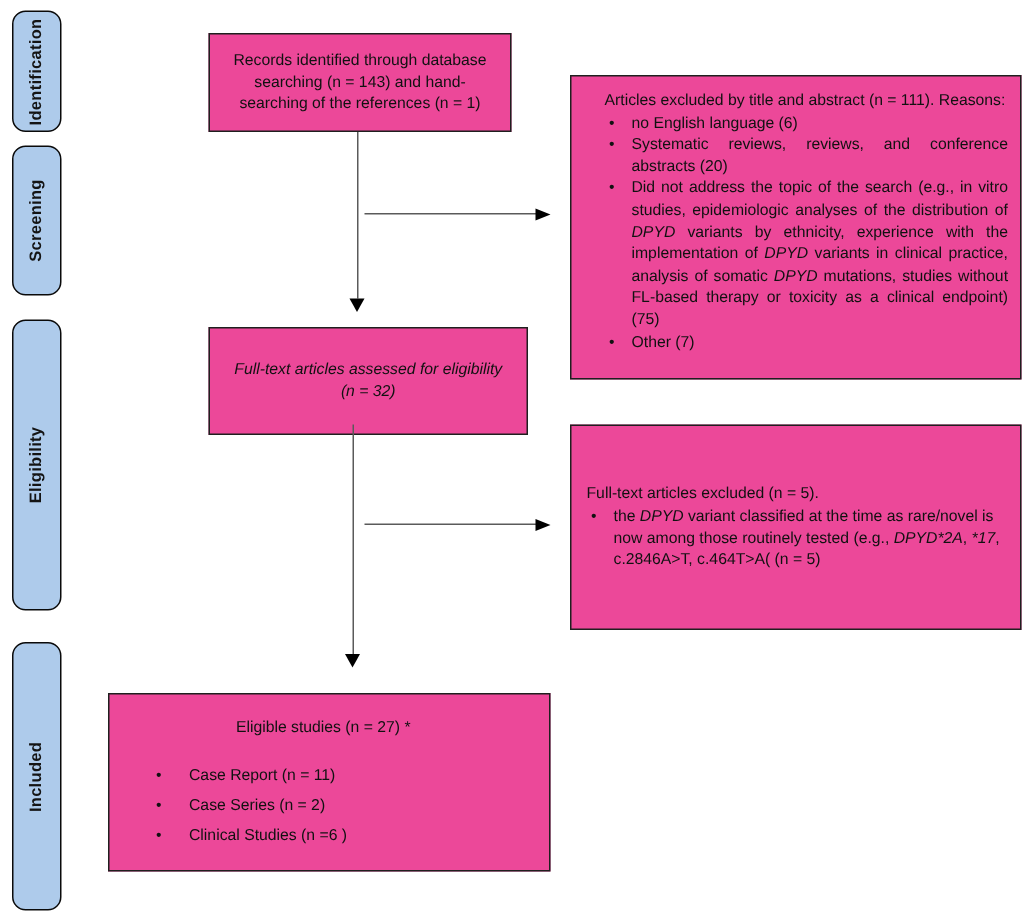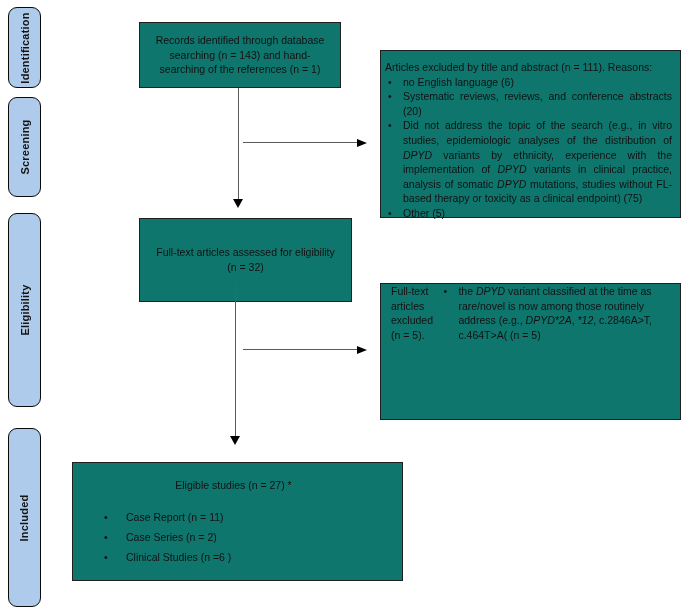--- a/index.html
+++ b/index.html
@@ -39,41 +39,41 @@
     color: #141414;
   }
   #stage-identification { top: 7px;   height: 81px;  }
   #stage-screening      { top: 97px;  height: 100px; }
   #stage-eligibility    { top: 213px; height: 194px; }
   #stage-included       { top: 428px; height: 179px; }
 
   
   .flow-box {
     position: absolute;
-    background: #0f766e;
+    background: #ec4899;
     border: 1.7px solid #1f1f1f;
     box-sizing: border-box;
     font-size: 10.5px;
     line-height: 14.6px;
     color: #111111;
   }
   .flow-box.centered {
     display: flex;
     align-items: center;
     justify-content: center;
     text-align: center;
     padding: 4px 12px;
   }
   #box-records            { left: 139px; top: 22px;  width: 202px; height: 66px; }
-  #box-excluded-title     { left: 380px; top: 50px;  width: 301px; height: 168px; padding: 9px 8px 0 4px; }
-  #box-fulltext-assessed  { left: 139px; top: 218px; width: 213px; height: 84px; }
+  #box-excluded-title     { left: 380px; top: 50px;  width: 301px; height: 203px; padding: 9px 8px 0 22px; }
+  #box-fulltext-assessed  { left: 139px; top: 218px; width: 213px; height: 72px; font-style: italic; }
   #box-excluded-fulltext  { left: 380px; top: 283px; width: 301px; height: 137px;
-                            display: flex; flex-direction: row; justify-content: center;
+                            display: flex; flex-direction: column; justify-content: center;
                             padding: 0 10px 0 10px; }
-  #box-eligible           { left: 72px;  top: 462px; width: 331px; height: 119px; padding: 15px 18px 0 10px; }
+  #box-eligible           { left: 72px;  top: 462px; width: 295px; height: 119px; padding: 15px 18px 0 10px; }
 
   .box-header { text-align: left; }
   .bullet-item {
     position: relative;
     padding-left: 18px;
     text-align: justify;
   }
   .bullet-item.no-justify { text-align: left; }
   .bullet-item .marker {
     position: absolute;
@@ -145,33 +145,33 @@
     <div class="bullet-item">
       <span class="marker">•</span>
       <span><span>Systematic reviews, reviews, and conference abstracts (20)</span></span>
     </div>
     <div class="bullet-item">
       <span class="marker">•</span>
       <span><span>Did not address the topic of the search (e.g., in vitro studies, epidemiologic analyses of the distribution of </span><i>DPYD</i><span> variants by ethnicity, experience with the implementation of </span><i>DPYD</i><span> variants in clinical practice, analysis of somatic </span><i>DPYD</i><span> mutations, studies without FL-based therapy or toxicity as a clinical endpoint) (75)</span></span>
     </div>
     <div class="bullet-item">
       <span class="marker">•</span>
-      <span><span>Other (5)</span></span>
+      <span><span>Other (7)</span></span>
     </div>
   </div>
 
   <div class="flow-box centered" id="box-fulltext-assessed">
     <span>Full-text articles assessed for eligibility (n = 32)</span>
   </div>
 
   <div class="flow-box" id="box-excluded-fulltext">
     <div class="box-header">Full-text articles excluded (n = 5).</div>
     <div class="bullet-item no-justify">
       <span class="marker">•</span>
-      <span><span>the </span><i>DPYD</i><span> variant classified at the time as rare/novel is now among those routinely address (e.g., </span><i>DPYD*2A</i><span>, </span><i>*12</i><span>, c.2846A&gt;T, c.464T&gt;A( (n = 5)</span></span>
+      <span><span>the </span><i>DPYD</i><span> variant classified at the time as rare/novel is now among those routinely tested (e.g., </span><i>DPYD*2A</i><span>, </span><i>*17</i><span>, c.2846A&gt;T, c.464T&gt;A( (n = 5)</span></span>
     </div>
   </div>
 
   <div class="flow-box" id="box-eligible">
     <div class="title">Eligible studies (n = 27) *</div>
     <div class="bullet-item">
       <span class="marker">•</span>
       <span>Case Report (n = 11)</span>
     </div>
     <div class="bullet-item">

